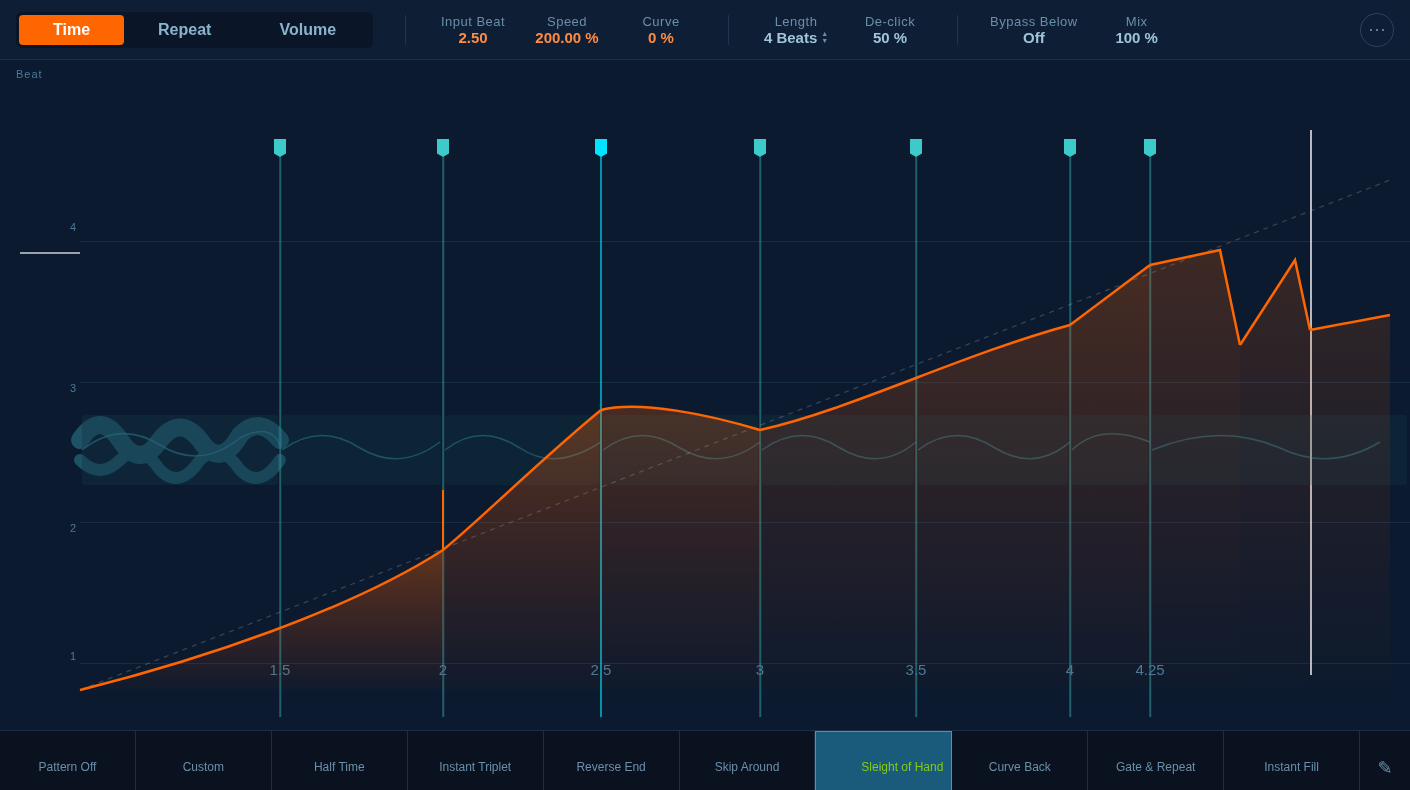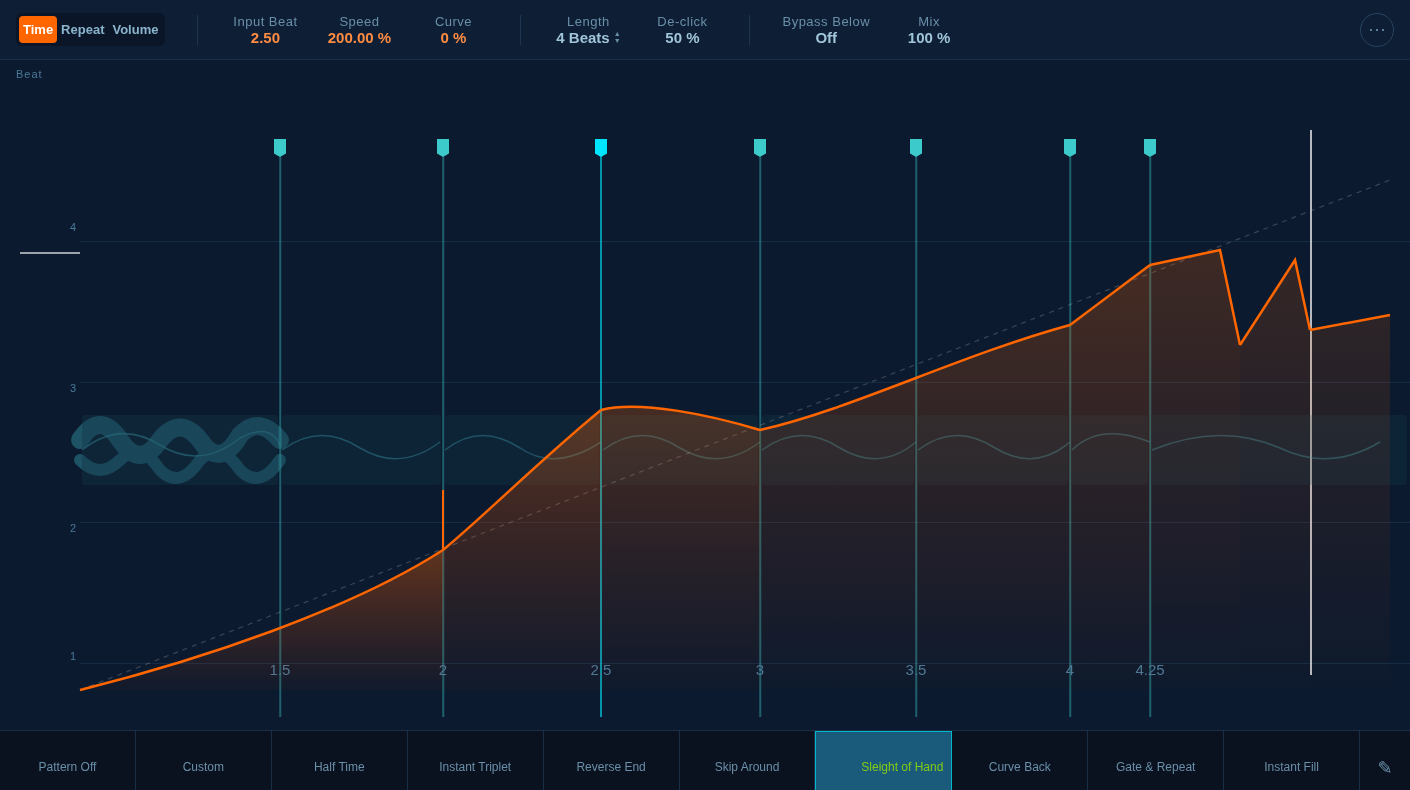--- a/index.html
+++ b/index.html
@@ -25,24 +25,24 @@
 
     .tab-group {
       display: flex;
       gap: 0;
       background: #0a1628;
       border-radius: 6px;
       padding: 3px;
     }
 
     .tab-btn {
-      padding: 6px 4px;
+      padding: 6px 34px;
       border: none;
       border-radius: 4px;
-      font-size: 13px;
+      font-size: 16px;
       font-weight: 600;
       cursor: pointer;
       background: transparent;
       color: #8ab4cc;
     }
     .tab-btn.active {
       background: #ff6600;
       color: #fff;
     }
 

